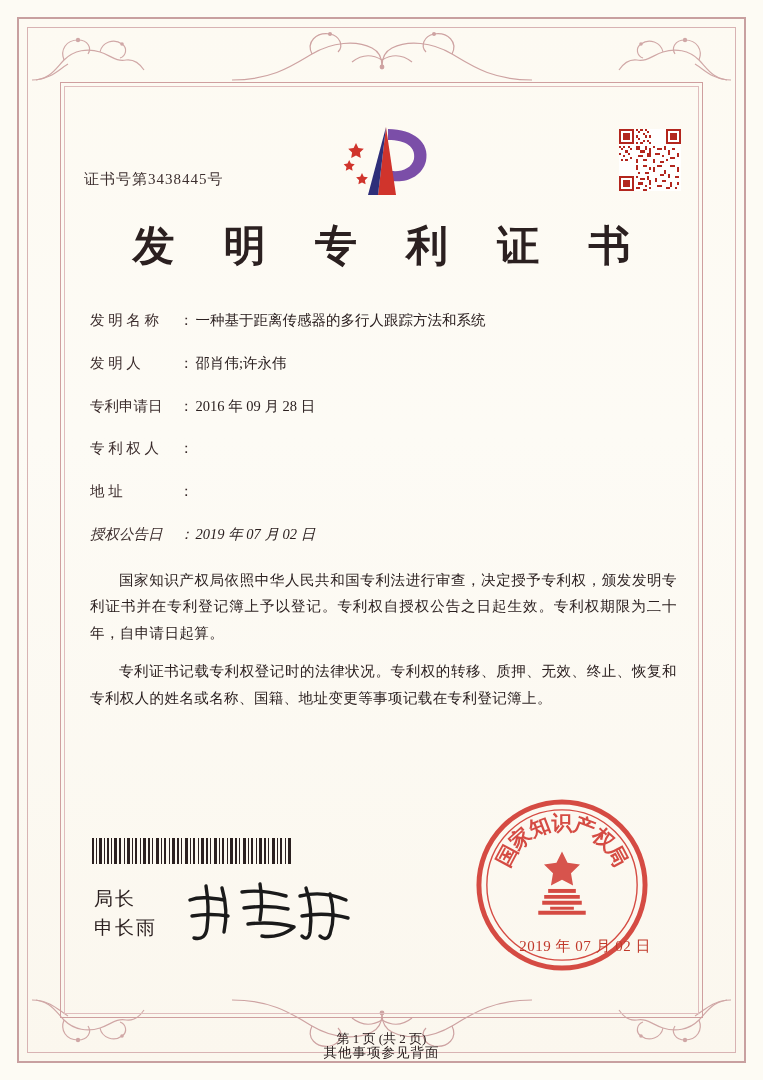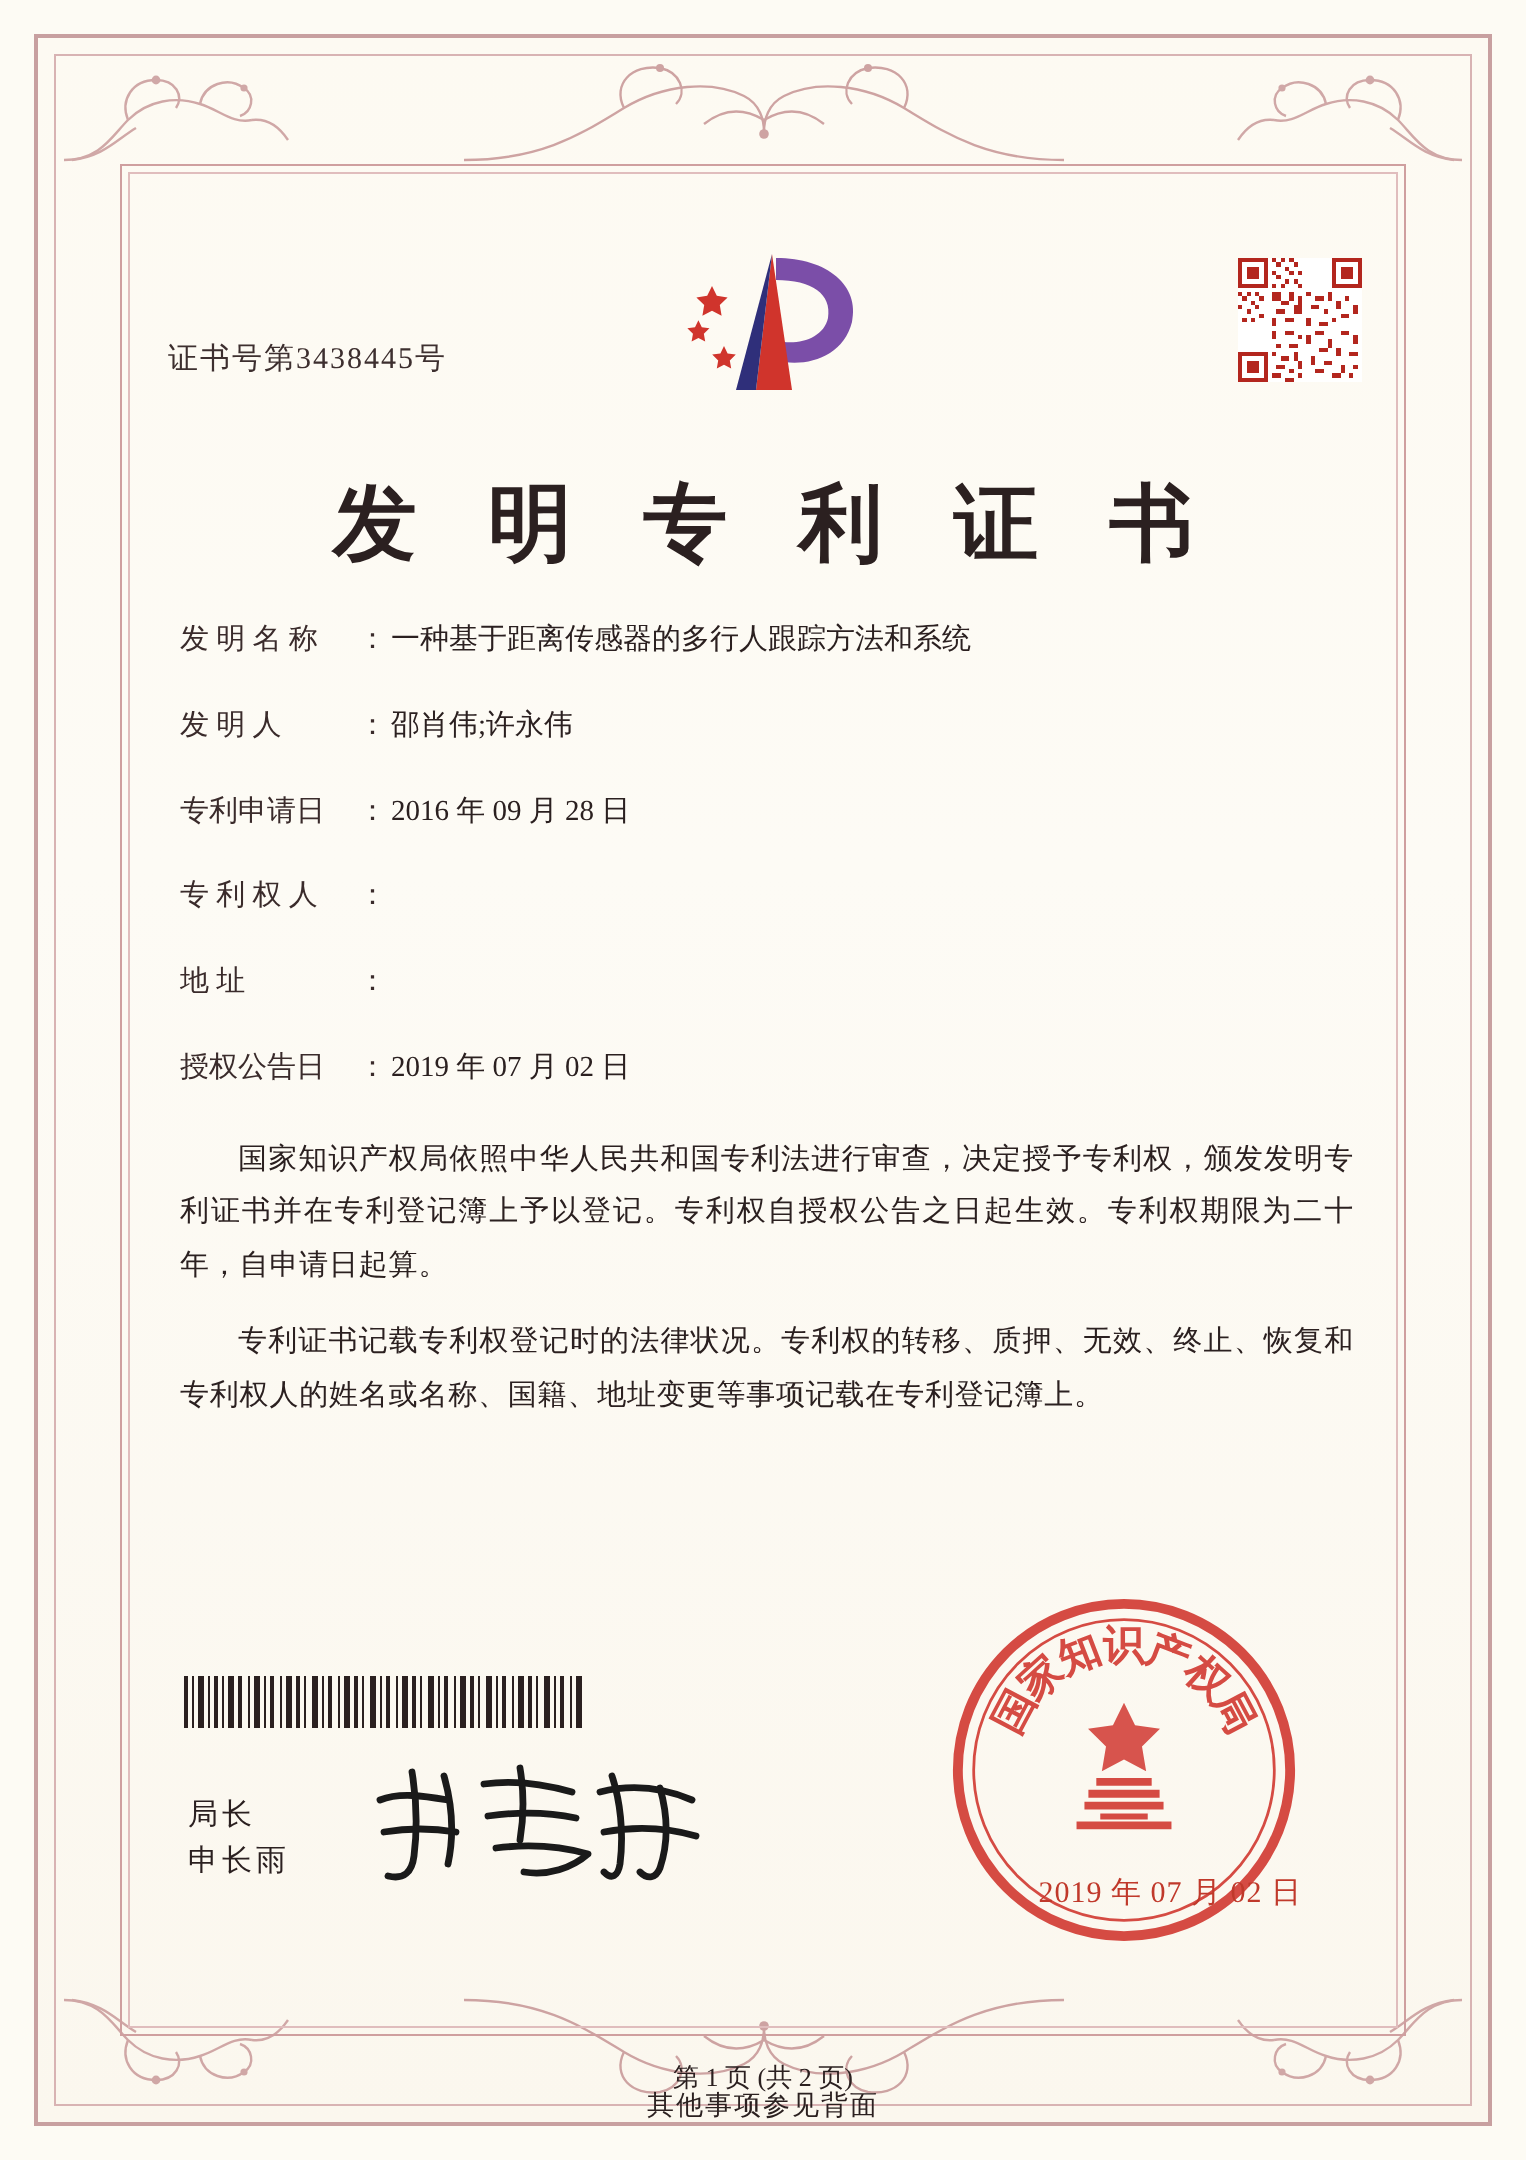--- a/index.html
+++ b/index.html
@@ -115,27 +115,27 @@
     left: 50%;
     top: 35px;
     transform: translateX(-50%);
     width: 120px;
     height: 80px;
   }
   .title {
     position: absolute;
     left: 0;
     right: 0;
-    top: 148px;
+    top: 132px;
     text-align: center;
     font-size: 42px;
     font-weight: bold;
     letter-spacing: 12px;
     color: #2b2020;
-    font-family: Liberation Sans, sans-serif;
+    font-family: Liberation Mono, monospace;
     text-indent: 12px;
   }
 
   .fields {
     position: absolute;
     left: 26px;
     right: 22px;
     top: 224px;
     font-size: 14.5px;
     line-height: 1.5;
@@ -157,21 +157,21 @@
     width: 88px;
   }
   .colon { margin: 0 2px 0 1px; }
   .val {
     flex: 1 1 auto;
     color: #2b2020;
     font-size: 14.5px;
     word-break: break-all;
   }
   .val.addr { line-height: 1.55; }
-  .row-split { display: flex; }
+  .row-split { display: flex; font-style: italic; }
   .row-split .half { display: flex; }
   .row-split .half.left { width: 300px; }
 
   .para {
     margin-top: 4px;
     font-size: 14.5px;
     line-height: 1.85;
     text-align: justify;
     text-indent: 29px;
     color: #2b2020;
@@ -184,21 +184,21 @@
     left: 28px;
     bottom: 150px;
     width: 200px;
     height: 26px;
   }
 
   .signature-block {
     position: absolute;
     left: 30px;
     bottom: 72px;
-    font-size: 15px;
+    font-size: 19px;
     line-height: 1.5;
     letter-spacing: 2px;
     color: #2b2020;
   }
   .handwriting {
     position: absolute;
     left: 118px;
     bottom: 68px;
     width: 180px;
     height: 68px;

